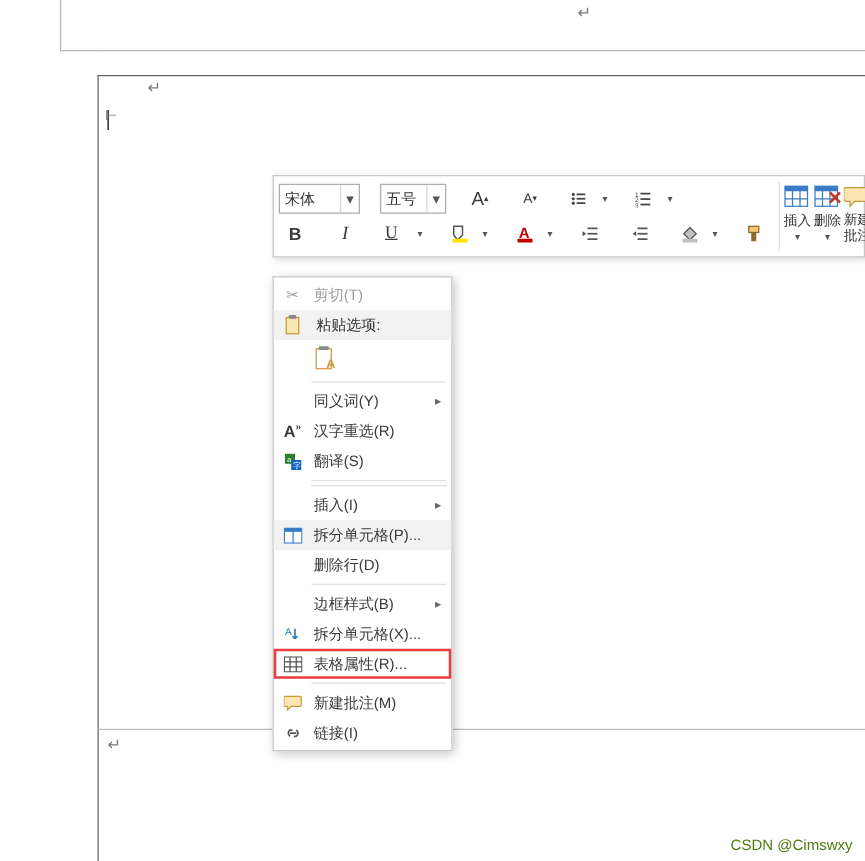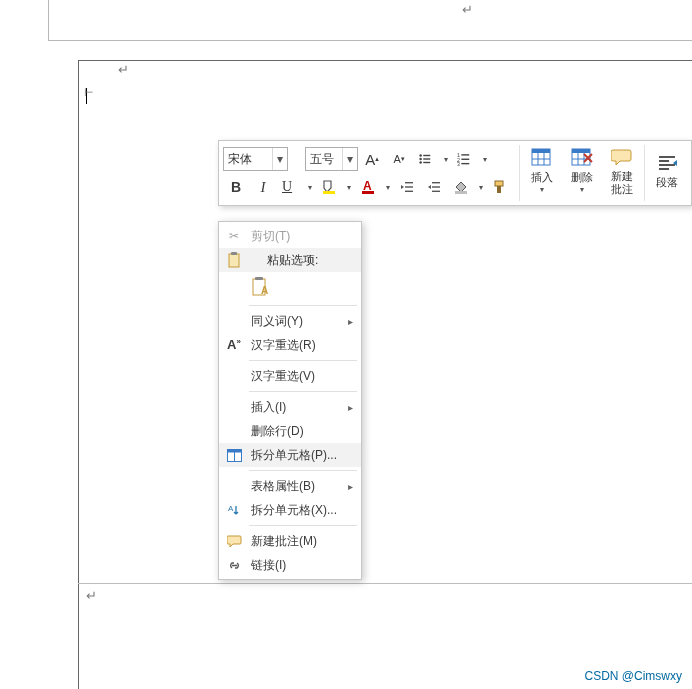--- a/index.html
+++ b/index.html
@@ -10,21 +10,21 @@
 .corner-top{position:absolute;left:48px;top:0;width:30px;height:40px;border-left:1px solid #b8b8b8;border-bottom:1px solid #b8b8b8}
 .hline-top{position:absolute;left:78px;right:0;top:40px;border-top:1px solid #b8b8b8}
 .para-mark{position:absolute;color:#7a7a7a;font-size:13px}
 .table-outer{position:absolute;left:78px;right:0;top:60px;bottom:0;border:1px solid #666;border-right:none;border-bottom:none}
 .table-row-line{position:absolute;left:78px;right:0;top:583px;border-top:1px solid #bdbdbd}
 .cursor{position:absolute;left:86px;top:88px;width:0;height:16px;border-left:1px solid #000}
 
 
 .mini{position:absolute;left:218px;top:140px;width:472px;height:64px;background:#fff;border:1px solid #c6c6c6;box-shadow:2px 2px 6px rgba(0,0,0,.18);display:flex;align-items:stretch}
 .mini .seg{display:flex;flex-direction:column;justify-content:center;padding:2px 4px}
-.mini .row{display:flex;align-items:center;gap:1px;height:28px}
+.mini .row{display:flex;align-items:center;gap:14px;height:28px}
 .mini .sepv{width:0;border-left:1px solid #e1e1e1;margin:4px 2px}
 .combo{display:flex;align-items:center;height:22px;border:1px solid #adadad;background:#fff}
 .combo .val{padding:0 4px;min-width:40px;font-size:12px}
 .combo .dd{width:14px;height:100%;display:flex;align-items:center;justify-content:center;border-left:1px solid #d8d8d8;color:#555}
 .btn{width:24px;height:24px;display:flex;align-items:center;justify-content:center;color:#3b3b3b;border:1px solid transparent}
 .btn.split{width:32px;justify-content:flex-start;padding-left:4px;position:relative}
 .btn.split .car{position:absolute;right:2px;top:50%;transform:translateY(-50%);font-size:8px;color:#555}
 .bold{font-weight:bold;font-size:14px}
 .ital{font-style:italic;font-family:"Times New Roman",serif;font-size:15px}
 .big{width:38px;flex-direction:column;gap:1px;font-size:11px;color:#333;border:1px solid transparent;height:56px;justify-content:center}
@@ -32,28 +32,28 @@
 .big .ic{height:24px;display:flex;align-items:center;justify-content:center}
 
 
 .menu{position:absolute;left:218px;top:221px;width:142px;background:#fff;border:1px solid #c6c6c6;box-shadow:2px 2px 8px rgba(0,0,0,.22);padding:2px 0}
 .menu .item{display:flex;align-items:center;height:24px;padding:0 8px 0 4px;gap:6px;color:#3b3b3b;position:relative}
 .menu .item.disabled{color:#a0a0a0}
 .menu .item .ic{width:22px;display:flex;align-items:center;justify-content:center;flex:none}
 .menu .item .lab{flex:1;white-space:nowrap}
 .menu .item .sub{font-size:10px;color:#666}
 .menu .sep{height:0;border-top:1px solid #e0e0e0;margin:3px 4px 3px 30px}
-.menu .section{height:24px;display:flex;align-items:center;padding-left:4px;gap:22px;background:#f2f2f2}
+.menu .section{height:24px;display:flex;align-items:center;padding-left:4px;gap:8px;background:#f2f2f2}
 .menu .section .ic{width:22px;display:flex;align-items:center;justify-content:center}
 .menu .paste-opt{height:30px;display:flex;align-items:center;padding-left:32px}
 .menu .item[data-hl="1"]{outline:2px solid #ed3b3b;outline-offset:-2px}
 
 .u{ text-decoration:underline }
 
-.watermark{position:absolute;right:10px;bottom:6px;font-size:12px;color:#0369a1}
+.watermark{position:absolute;right:10px;bottom:6px;font-size:12px;color:#4d7c0f}
 </style>
 </head>
 <body>
 
 <div class="doc">
   <div class="corner-top"></div>
   <div class="hline-top"></div>
   <span class="para-mark" style="left:462px;top:2px">↵</span>
   <span class="para-mark" style="left:118px;top:62px">↵</span>
   <span class="para-mark" style="left:86px;top:588px">↵</span>
@@ -63,21 +63,21 @@
   <span class="para-mark" style="left:84px;top:86px;font-size:11px">⊢</span>
 </div>
 
 <div class="mini">
   <div class="seg">
     <div class="row">
       <div class="combo">
         <span class="val">宋体</span>
         <span class="dd">▾</span>
       </div>
-      <div class="combo" style="margin-left:16px">
+      <div class="combo" style="margin-left:2px">
         <span class="val" style="min-width:28px">五号</span>
         <span class="dd">▾</span>
       </div>
       <div class="btn">
           <span style="font-size:15px">A</span>
           <span style="font-size:7px;vertical-align:super">▴</span>
         </div>
       <div class="btn">
           <span style="font-size:11px">A</span>
           <span style="font-size:7px">▾</span>
@@ -240,60 +240,79 @@
     <span class="ic"></span>
     <span class="lab">同义词(Y)</span>
     <span class="sub">▸</span>
   </div>
   <div class="item">
     <span class="ic">
         <span style="font-size:13px;font-weight:bold">A<sup style="font-size:8px">»</sup></span>
       </span>
     <span class="lab">汉字重选(R)</span>
   </div>
-  <div class="sep"></div>
-  <div class="item">
-    <span class="ic"></span>
-    <span class="lab">汉字重选(V)</span>
-  </div>
+  <div class="item">
+    <span class="ic">
+        <svg width="15" height="15" viewBox="0 0 15 15">
+          <rect x="1" y="1" width="8" height="8" fill="#2e7d32"></rect>
+          <text x="2.5" y="7.5" font-size="6" fill="#fff">a</text>
+          <rect x="6" y="6" width="8" height="8" fill="#1565c0"></rect>
+          <text x="7.5" y="12.5" font-size="6" fill="#fff">字</text>
+        </svg>
+      </span>
+    <span class="lab">翻译(S)</span>
+  </div>
+  <div class="sep"></div>
   <div class="sep"></div>
   <div class="item">
     <span class="ic"></span>
     <span class="lab">插入(I)</span>
     <span class="sub">▸</span>
-  </div>
-  <div class="item">
-    <span class="ic"></span>
-    <span class="lab">删除行(D)</span>
   </div>
   <div class="item" style="background:#f2f2f2">
     <span class="ic">
         <svg width="15" height="13" viewBox="0 0 15 13">
           <rect x="0.5" y="0.5" width="14" height="12" fill="#fff" stroke="#3a7bc8"></rect>
           <rect x="0.5" y="0.5" width="14" height="3" fill="#3a7bc8"></rect>
           <line x1="7.5" y1="0.5" x2="7.5" y2="12.5" stroke="#3a7bc8"></line>
         </svg>
       </span>
     <span class="lab">拆分单元格(P)...</span>
   </div>
-  <div class="sep"></div>
   <div class="item">
     <span class="ic"></span>
-    <span class="lab">表格属性(B)</span>
+    <span class="lab">删除行(D)</span>
+  </div>
+  <div class="sep"></div>
+  <div class="item">
+    <span class="ic"></span>
+    <span class="lab">边框样式(B)</span>
     <span class="sub">▸</span>
   </div>
   <div class="item">
     <span class="ic">
         <svg width="14" height="14" viewBox="0 0 14 14">
           <text x="1" y="8" font-size="8" fill="#2a7ab0">A</text>
           <path d="M9 3 v8 M9 11 l-2 -2 M9 11 l2 -2" fill="none" stroke="#2a7ab0" stroke-width="1.3"></path>
         </svg>
       </span>
     <span class="lab">拆分单元格(X)...</span>
   </div>
+  <div class="item" data-hl="1">
+    <span class="ic">
+        <svg width="15" height="13" viewBox="0 0 15 13">
+          <rect x="0.5" y="0.5" width="14" height="12" fill="#fff" stroke="#555"></rect>
+          <line x1="5" y1="0.5" x2="5" y2="12.5" stroke="#555"></line>
+          <line x1="10" y1="0.5" x2="10" y2="12.5" stroke="#555"></line>
+          <line x1="0.5" y1="4.5" x2="14.5" y2="4.5" stroke="#555"></line>
+          <line x1="0.5" y1="8.5" x2="14.5" y2="8.5" stroke="#555"></line>
+        </svg>
+      </span>
+    <span class="lab">表格属性(R)...</span>
+  </div>
   <div class="sep"></div>
   <div class="item">
     <span class="ic">
         <svg width="15" height="14" viewBox="0 0 15 14">
           <path d="M1 2 h12 a1 1 0 0 1 1 1 v6 a1 1 0 0 1 -1 1 h-7 l-3 3 v-3 h-2 a1 1 0 0 1 -1 -1 v-6 a1 1 0 0 1 1 -1 z" fill="#fbe6b2" stroke="#c79a3a"></path>
         </svg>
       </span>
     <span class="lab">新建批注(M)</span>
   </div>
   <div class="item">

